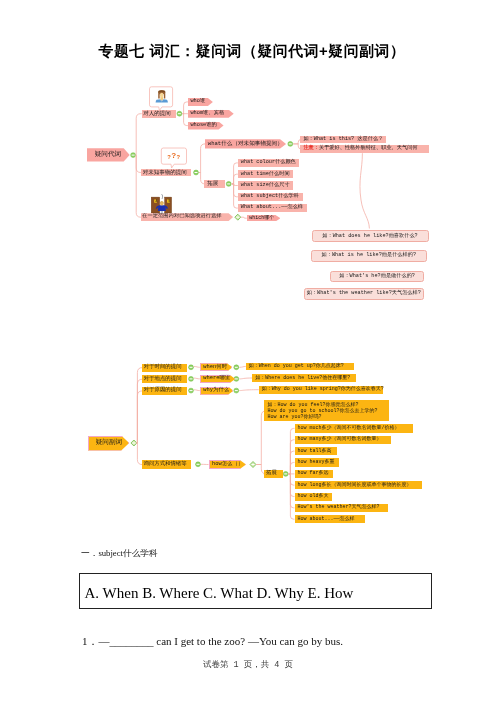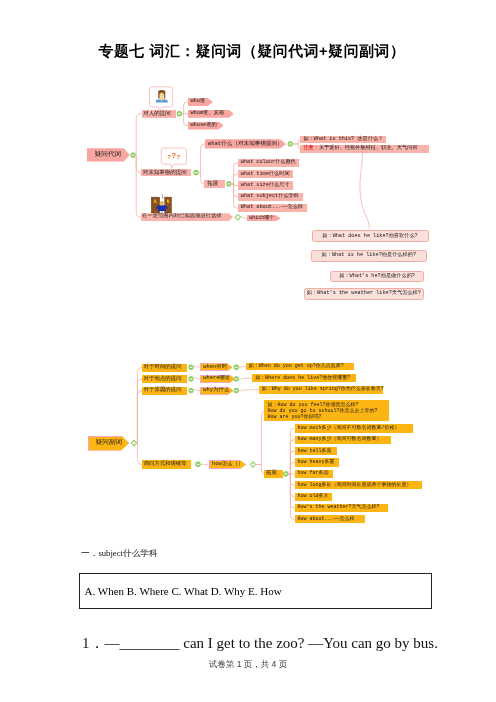--- a/index.html
+++ b/index.html
@@ -6,24 +6,24 @@
   body{width:496px;height:702px;font-family:"Liberation Serif",serif;position:relative;overflow:hidden;
        -webkit-font-smoothing:antialiased;}
   .page{position:absolute;left:0;top:0;width:486px;height:702px;background:#fff;}
   .title{position:absolute;left:4px;top:42.4px;width:496px;text-align:center;font-size:14.8px;font-weight:bold;letter-spacing:0.62px;
          font-family:"Liberation Sans",sans-serif;color:#000;}
   svg.links{position:absolute;left:0;top:0;width:496px;height:702px;overflow:visible;}
   .nd{position:absolute;box-sizing:border-box;white-space:nowrap;line-height:1;
       font-family:"Liberation Mono",monospace;color:#171717;display:flex;align-items:center;}
   .nd>span{display:block;}
   .footer{position:absolute;left:0;top:659px;width:496px;text-align:center;font-size:8.5px;color:#3d3d3d;
-          font-family:Liberation Sans, sans-serif;}
+          font-family:Liberation Mono, monospace;}
   .exh{position:absolute;font-size:8.7px;color:#111;font-family:"Liberation Serif",serif;}
   .exbox{position:absolute;border:1px solid #222;box-sizing:border-box;}
-  .exq{position:absolute;font-size:15px;color:#111;font-family:"Liberation Serif",serif;}
+  .exq{position:absolute;font-size:11px;color:#111;font-family:"Liberation Serif",serif;}
 </style>
 </head>
 <body>
 
 <div class="page">
   <div class="title">专题七  词汇：疑问词（疑问代词+疑问副词）</div>
   <svg class="links" id="links">
       <g>
         <circle cx="133.1" cy="155.1" r="2.45" fill="#8ed165" stroke="#6cbb3c" stroke-width="0.5"></circle>
         <path d="M131.6 155.1 H134.6" stroke="#fff" stroke-width="1.0"></path>
@@ -299,17 +299,17 @@
       <div class="nd" style="left: 294.5px; top: 503.85px; width: 93px; height: 8.3px; font-size: 5px; padding-left: 3px; background: rgb(252, 181, 18);">
         <span>How's the weather?天气怎么样?</span>
       </div>
       <div class="nd" style="left: 294.5px; top: 515.2px; width: 70.8px; height: 8.3px; font-size: 5px; padding-left: 3px; background: rgb(252, 181, 18);">
         <span>How about...——怎么样</span>
       </div>
     </div>
 
   <div class="exh" style="left:81px;top:548px">一．subject什么学科</div>
   <div class="exbox" style="left:78.5px;top:573px;width:353.5px;height:35.5px">
-    <div style="position:absolute;left:5px;top:11px;font-size:11px">A. When   B. Where   C. What   D. Why   E. How</div>
+    <div style="position:absolute;left:5px;top:11px;font-size:15px">A. When   B. Where   C. What   D. Why   E. How</div>
   </div>
   <div class="exq" style="left:82px;top:634px">1．—________ can I get to the zoo?  —You can go by bus.</div>
   <div class="footer">试卷第 1 页，共 4 页</div>
 </div>
 
 </body></html>

